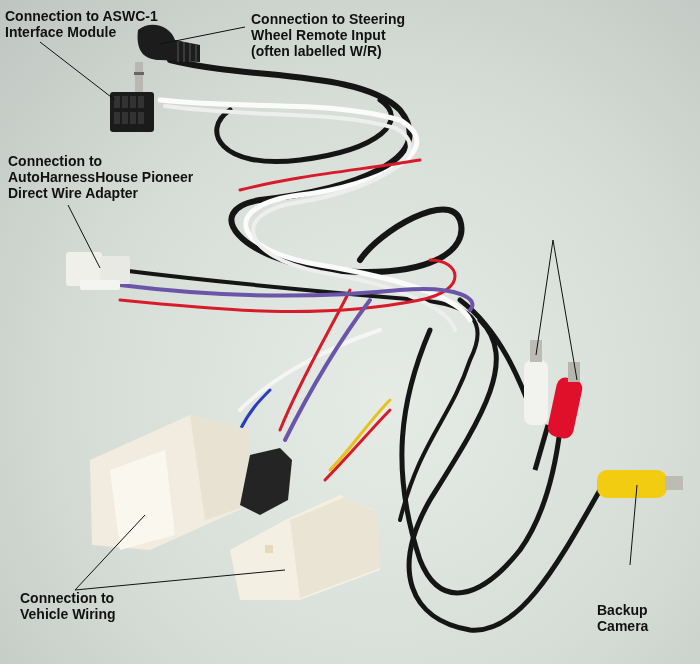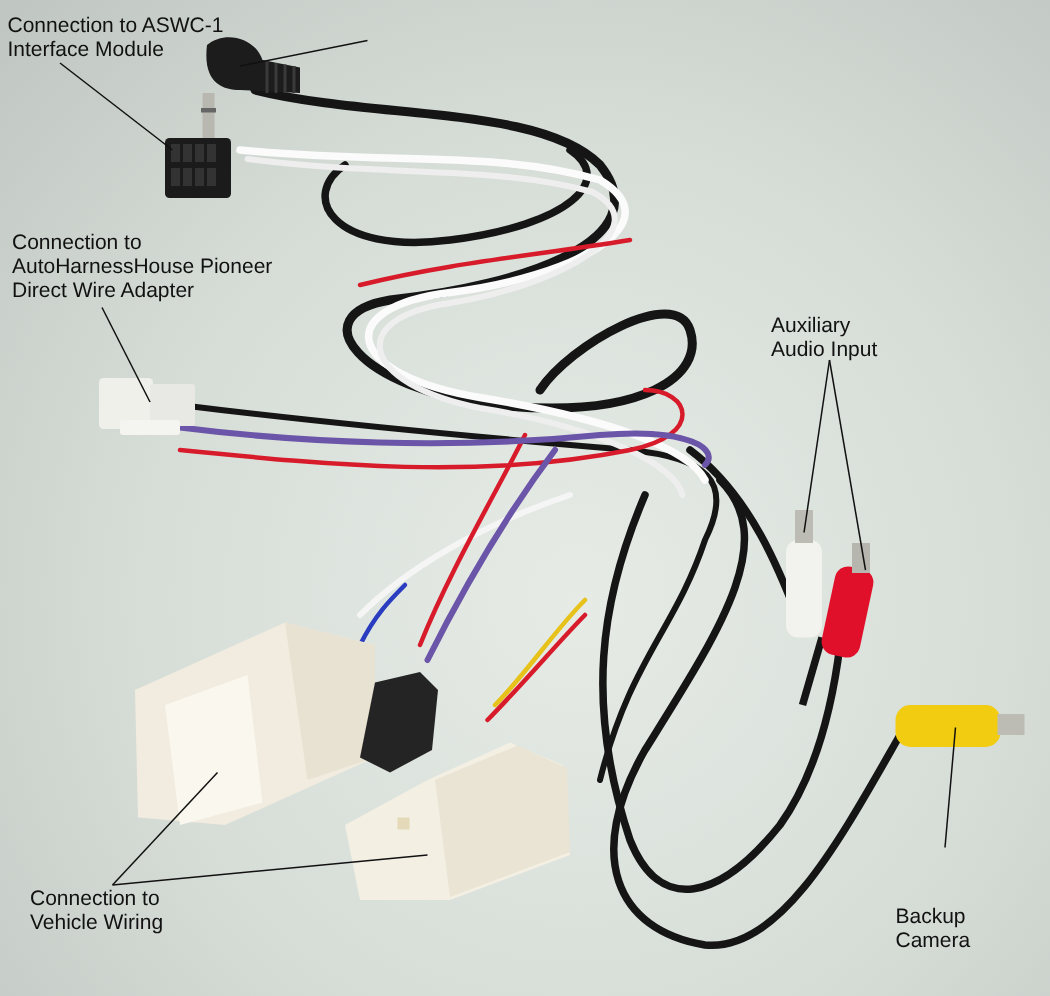--- a/index.html
+++ b/index.html
@@ -4,21 +4,21 @@
 <style>
   html, body { margin: 0; padding: 0; }
   body { width: 700px; height: 664px; overflow: hidden; }
   #stage {
     position: relative; width: 700px; height: 664px; overflow: hidden;
     background: radial-gradient(ellipse at 55% 60%, #e6ebe6 0%, #d6ddd7 55%, #bfc6c1 100%);
     font-family: "Liberation Sans", sans-serif;
   }
   svg.photo { position: absolute; left: 0; top: 0; }
   .label {
-    position: absolute; font-weight: normal; font-size: 14px; line-height: 16px;
+    position: absolute; font-weight: bold; font-size: 14px; line-height: 16px;
     color: #111; white-space: pre-line; font-family: "Liberation Sans", sans-serif;
   }
 </style>
 </head>
 <body>
 
 <div id="stage">
   <svg class="photo" width="700" height="664" viewBox="0 0 700 664">
 
     <g fill="none" stroke-linecap="round">
@@ -115,22 +115,23 @@
       <line x1="553" y1="240" x2="536" y2="355"></line>
       <line x1="553" y1="240" x2="577" y2="380"></line>
       <line x1="630" y1="565" x2="637" y2="485"></line>
       <line x1="75" y1="590" x2="145" y2="515"></line>
       <line x1="75" y1="590" x2="285" y2="570"></line>
     </g>
   </svg>
 
   <div class="label" style="left:5px;top:8px;">Connection to ASWC-1
 Interface Module</div>
+  <div class="label" style="left:251px;top:11px;">Connection to Steering
+Wheel Remote Input
+(often labelled W/R)</div>
   <div class="label" style="left:8px;top:153px;">Connection to
 AutoHarnessHouse Pioneer
 Direct Wire Adapter</div>
-  <div class="label" style="left:514px;top:208px;">Auxiliary
-Audio Input</div>
   <div class="label" style="left:20px;top:590px;">Connection to
 Vehicle Wiring</div>
   <div class="label" style="left:597px;top:570px;margin-top:32px;">Backup
 Camera</div>
 </div>
 
 </body></html>

